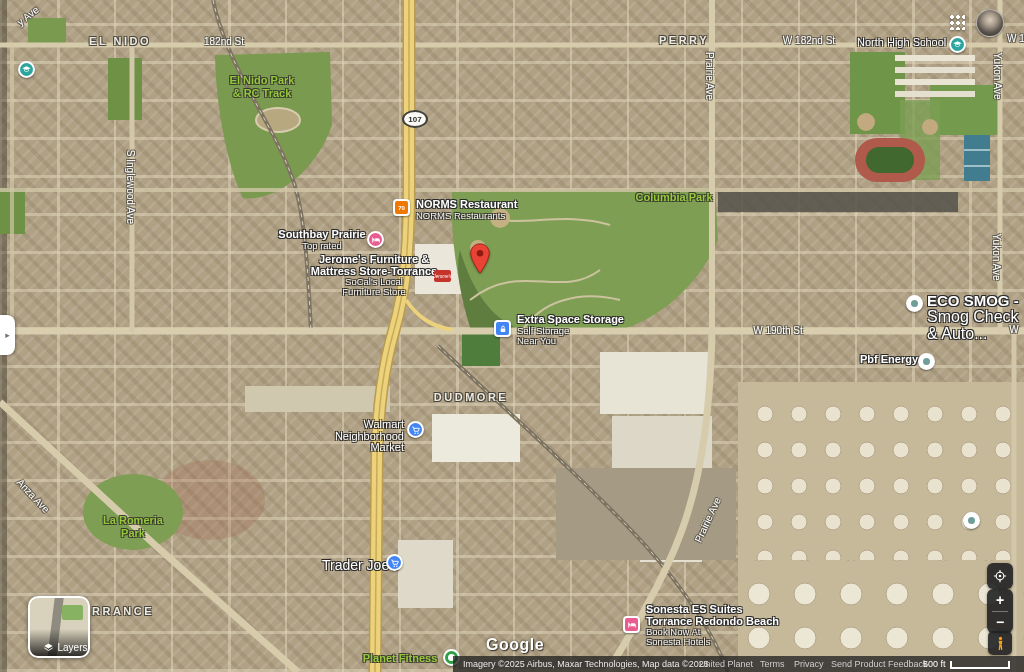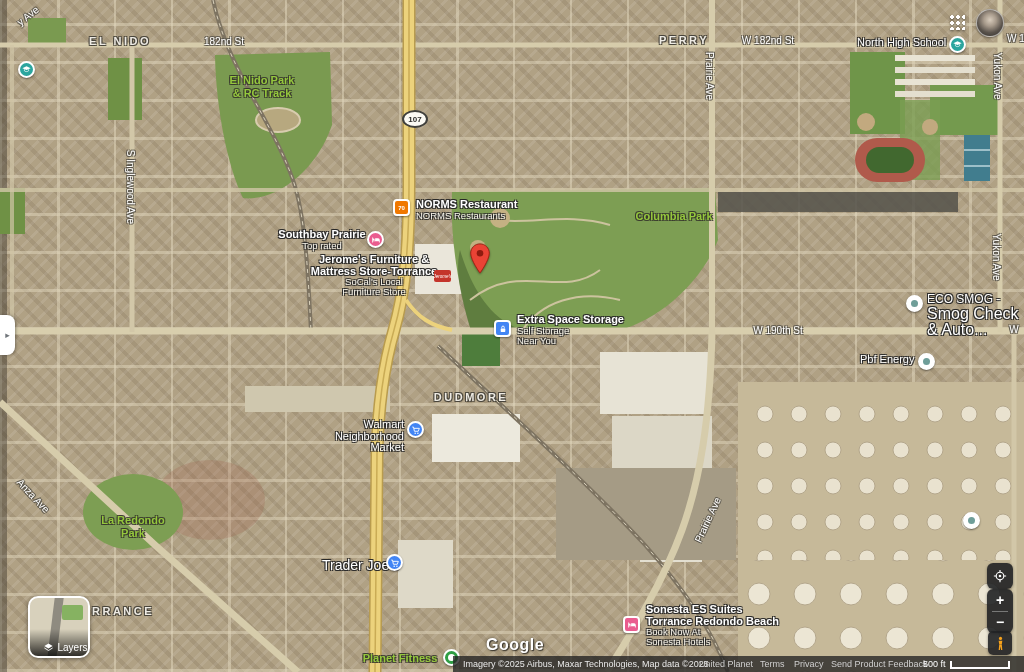--- a/index.html
+++ b/index.html
@@ -161,41 +161,41 @@
       <rect x="718" y="192" width="240" height="20" fill="rgba(87,84,76,.88)"></rect>
     </g>
   </svg>
 
   <div class="lbl nbhd" style="left:120px;top:41px">EL NIDO</div>
   <div class="lbl nbhd" style="left:684px;top:40px">PERRY</div>
   <div class="lbl nbhd" style="left:471px;top:397px">DUDMORE</div>
   <div class="lbl nbhd" style="left:113px;top:611px">TORRANCE</div>
 
   <div class="lbl street" style="left:224px;top:42px">182nd St</div>
-  <div class="lbl street" style="left:768px;top:41px">W 182nd St</div>
+  <div class="lbl street" style="left:809px;top:41px">W 182nd St</div>
   <div class="lbl street" style="left:1016px;top:39px">W 1</div>
   <div class="lbl street" style="left:778px;top:331px">W 190th St</div>
   <div class="lbl street" style="left:1014px;top:330px">W</div>
   <div class="lbl street" style="left:709px;top:76px;--r:90deg">Prairie Ave</div>
   <div class="lbl street" style="left:708px;top:520px;--r:-65deg">Prairie Ave</div>
   <div class="lbl street" style="left:997px;top:76px;--r:90deg">Yukon Ave</div>
   <div class="lbl street" style="left:996px;top:257px;--r:90deg">Yukon Ave</div>
   <div class="lbl street" style="left:130px;top:187px;--r:90deg">S Inglewood Ave</div>
   <div class="lbl street" style="left:33px;top:496px;--r:47deg">Anza Ave</div>
   <div class="lbl street" style="left:28px;top:16px;--r:-38deg">y Ave</div>
 
   <div class="shield" style="left:415px;top:119px">107</div>
 
   <div class="lbl parklbl" style="left:262px;top:87px">
     <div>El Nido Park</div>
     <div>&amp; RC Track</div>
   </div>
-  <div class="lbl parklbl" style="left:674px;top:216px">Columbia Park</div>
+  <div class="lbl parklbl" style="left:674px;top:197px">Columbia Park</div>
   <div class="lbl parklbl" style="left:133px;top:527px">
-    <div>La Redondo</div>
+    <div>La Romeria</div>
     <div>Park</div>
   </div>
   <div class="lbl parklbl" style="left:400px;top:658px">Planet Fitness</div>
   <div class="mkr" style="left:443px;top:649px;background:#2f9e44">
       <i style="width:7px;height:7px;border-radius:50%;background:#fff;display:block"></i>
     </div>
 
   <div class="mkr sq" style="left:393px;top:199px;background:#f07800">
       <span style="color:#fff;font-size:6px;font-weight:700">70</span>
     </div>
@@ -239,21 +239,21 @@
   <div class="poi" style="left:517px;top:314px">
     <div class="t">Extra Space Storage</div>
     <div class="s">Self Storage</div>
     <div class="s">Near You</div>
   </div>
 
   <div class="mkr dotmkr" style="left:906px;top:295px">
       <i></i>
     </div>
   <div class="poi" style="left:927px;top:293px">
-    <div class="t" style="font-weight:400;font-size:12px">ECO SMOG -</div>
+    <div class="t" style="font-weight:700;font-size:15px">ECO SMOG -</div>
     <div class="t" style="font-weight:400;font-size:16px">Smog Check &amp; Auto...</div>
   </div>
 
   <div class="poi rt" style="left:857px;top:37px">
     <div class="t" style="font-weight:400;font-size:11px">North High School</div>
   </div>
   <div class="mkr" style="left:949px;top:36px;background:#2ba59e">
     <svg width="11" height="11" viewBox="0 0 24 24">
         <path d="M12 5l9 4-9 4-9-4z" fill="#fff"></path>
         <path d="M7.5 11.5v3.2c0 .9 2 1.8 4.5 1.8s4.5-.9 4.5-1.8v-3.2" fill="none" stroke="#fff" stroke-width="1.6"></path>
@@ -261,21 +261,21 @@
   </div>
 
   <div class="mkr" style="left:18px;top:61px;background:#2ba59e">
     <svg width="11" height="11" viewBox="0 0 24 24">
         <path d="M12 5l9 4-9 4-9-4z" fill="#fff"></path>
         <path d="M7.5 11.5v3.2c0 .9 2 1.8 4.5 1.8s4.5-.9 4.5-1.8v-3.2" fill="none" stroke="#fff" stroke-width="1.6"></path>
       </svg>
   </div>
 
   <div class="poi rt" style="left:860px;top:354px">
-    <div class="t" style="font-weight:400;font-size:11px">Pbf Energy</div>
+    <div class="t" style="font-weight:700;font-size:11px">Pbf Energy</div>
   </div>
   <div class="mkr dotmkr" style="left:918px;top:353px">
       <i></i>
     </div>
 
   <div class="mkr dotmkr" style="left:963px;top:512px">
       <i></i>
     </div>
 
   <div class="mkr sq" style="left:623px;top:616px;background:#ea5c8f">

